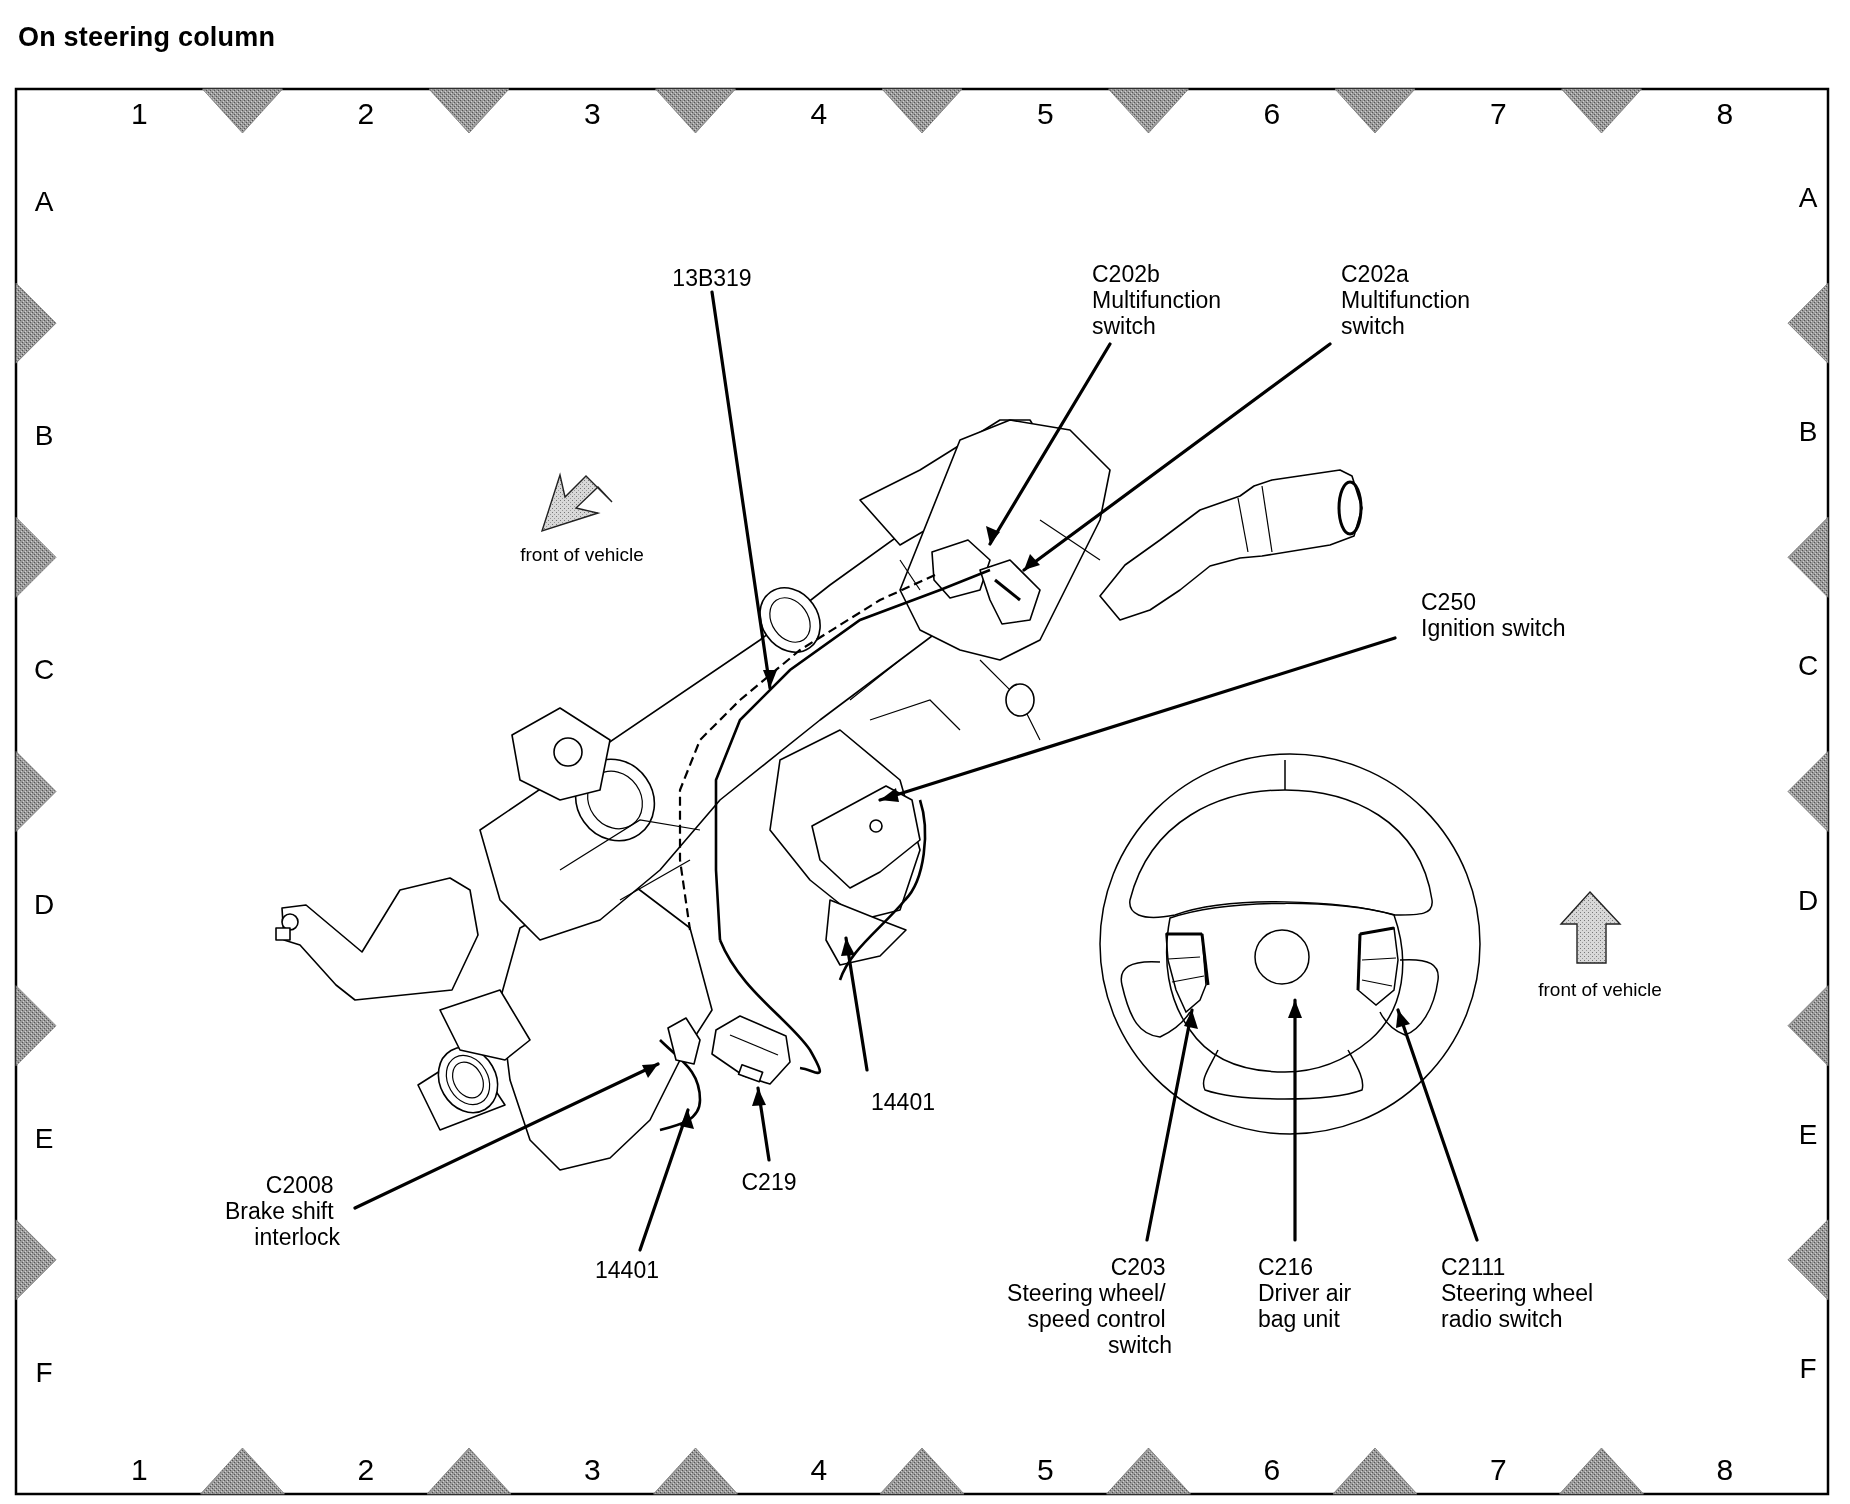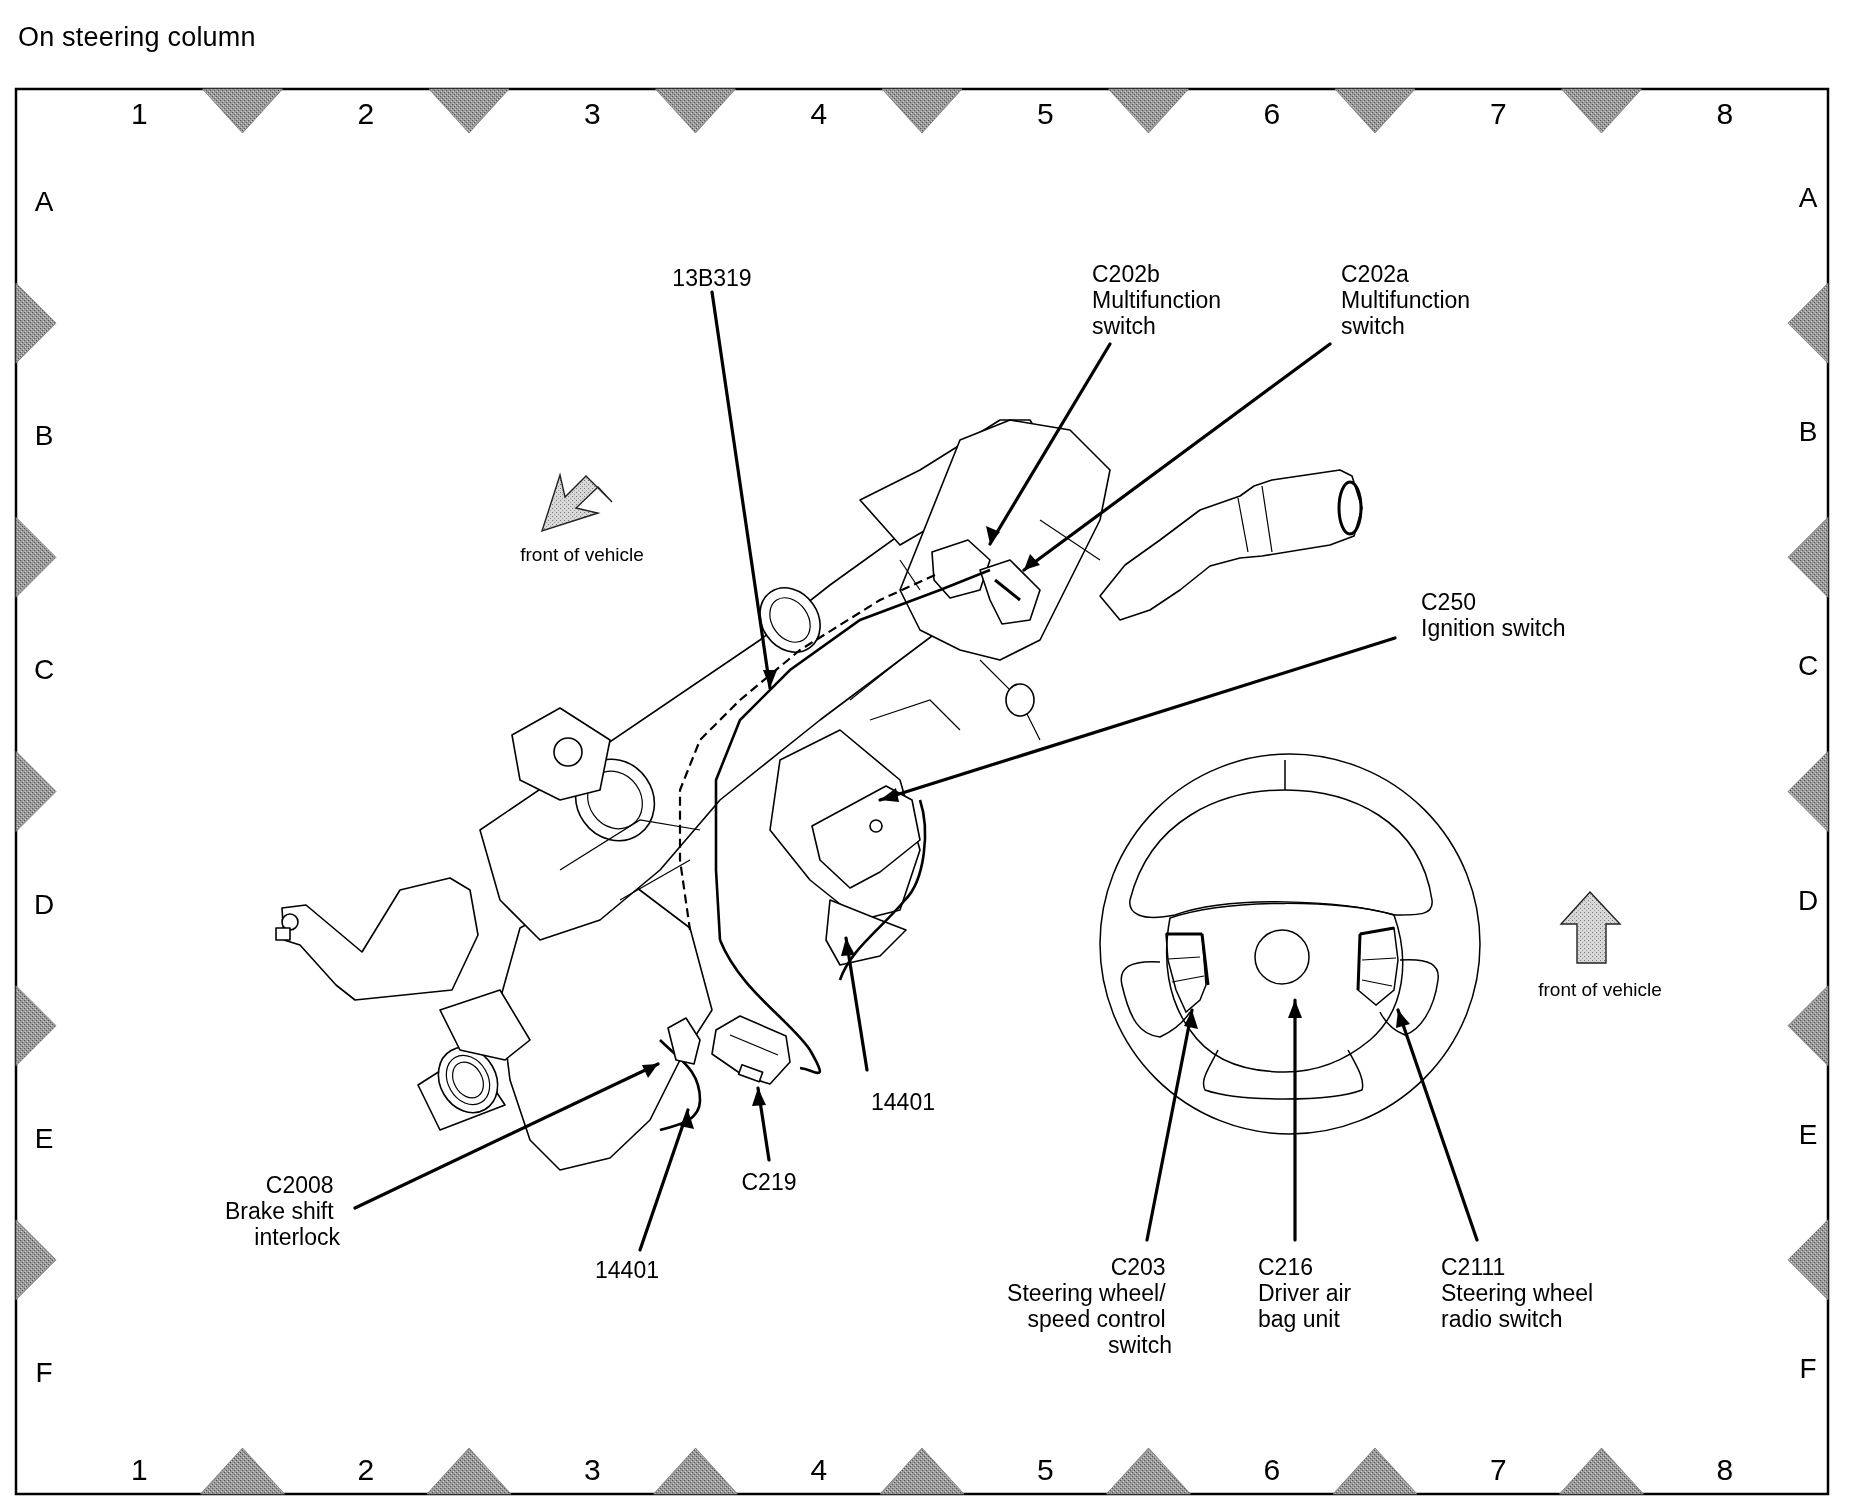--- a/index.html
+++ b/index.html
@@ -1,18 +1,18 @@
 <!DOCTYPE html>
 <html><head>
   <meta charset="utf-8">
   <style>
     html, body { margin: 0; padding: 0; background: #ffffff; }
     body { width: 1850px; height: 1504px; position: relative; overflow: hidden;
            font-family: "Liberation Sans", sans-serif; color: #000; }
-    #title { position: absolute; left: 18px; top: 22px; font-size: 27px; font-weight: normal; letter-spacing: 0.2px; }
+    #title { position: absolute; left: 18px; top: 22px; font-size: 27px; font-weight: bold; letter-spacing: 0.2px; }
     svg#diagram { position: absolute; left: 0; top: 0; }
     .gridnum { font-family: "Liberation Sans", sans-serif; font-size: 30px; fill: #000; text-anchor: middle; }
     .gridlet { font-family: "Liberation Sans", sans-serif; font-size: 28px; fill: #000; text-anchor: middle; }
     .lbl { font-family: "Liberation Sans", sans-serif; font-size: 23px; fill: #000; }
     .lbl-sm { font-family: "Liberation Sans", sans-serif; font-size: 19px; fill: #000; }
     .frame { fill: none; stroke: #000; stroke-width: 2.5; }
     .marker { fill: url(#dither); stroke: #777; stroke-width: 0.8; }
     .leader { stroke: #000; stroke-width: 3.2; fill: none; stroke-linecap: round; }
     .part { fill: #fff; stroke: #000; stroke-width: 1.6; stroke-linejoin: round; }
     .part-thin { fill: none; stroke: #000; stroke-width: 1.2; }

